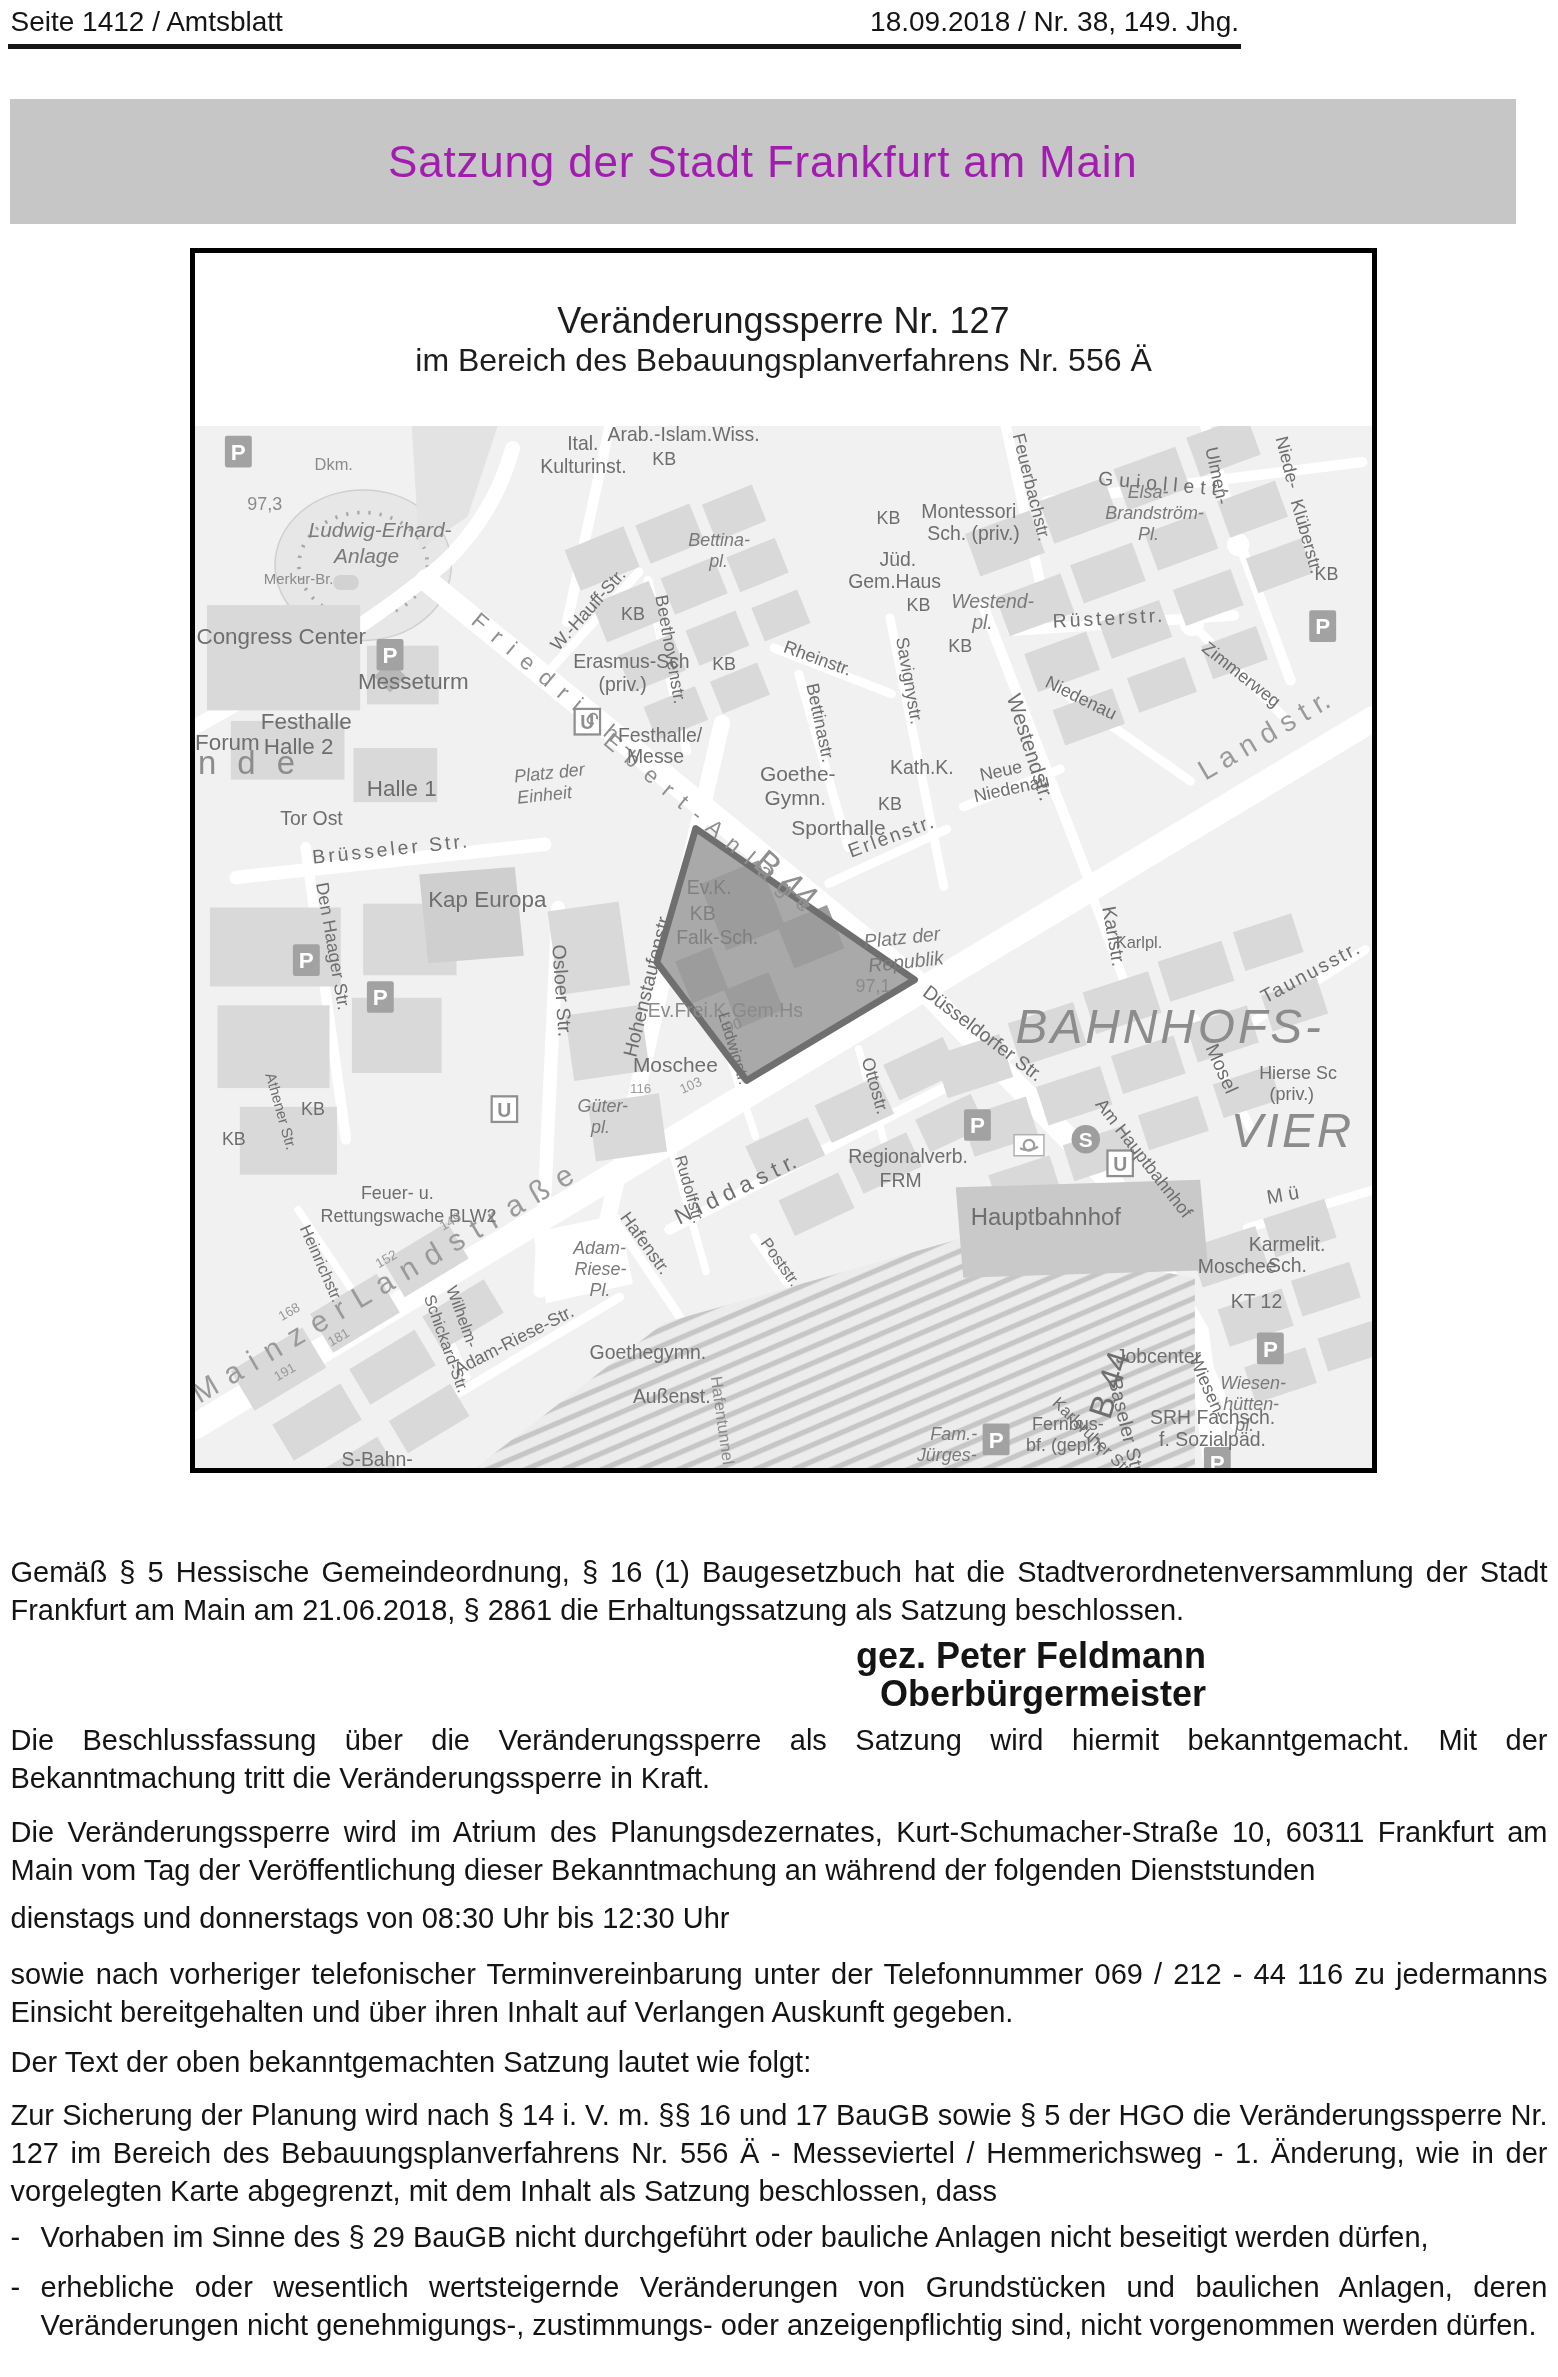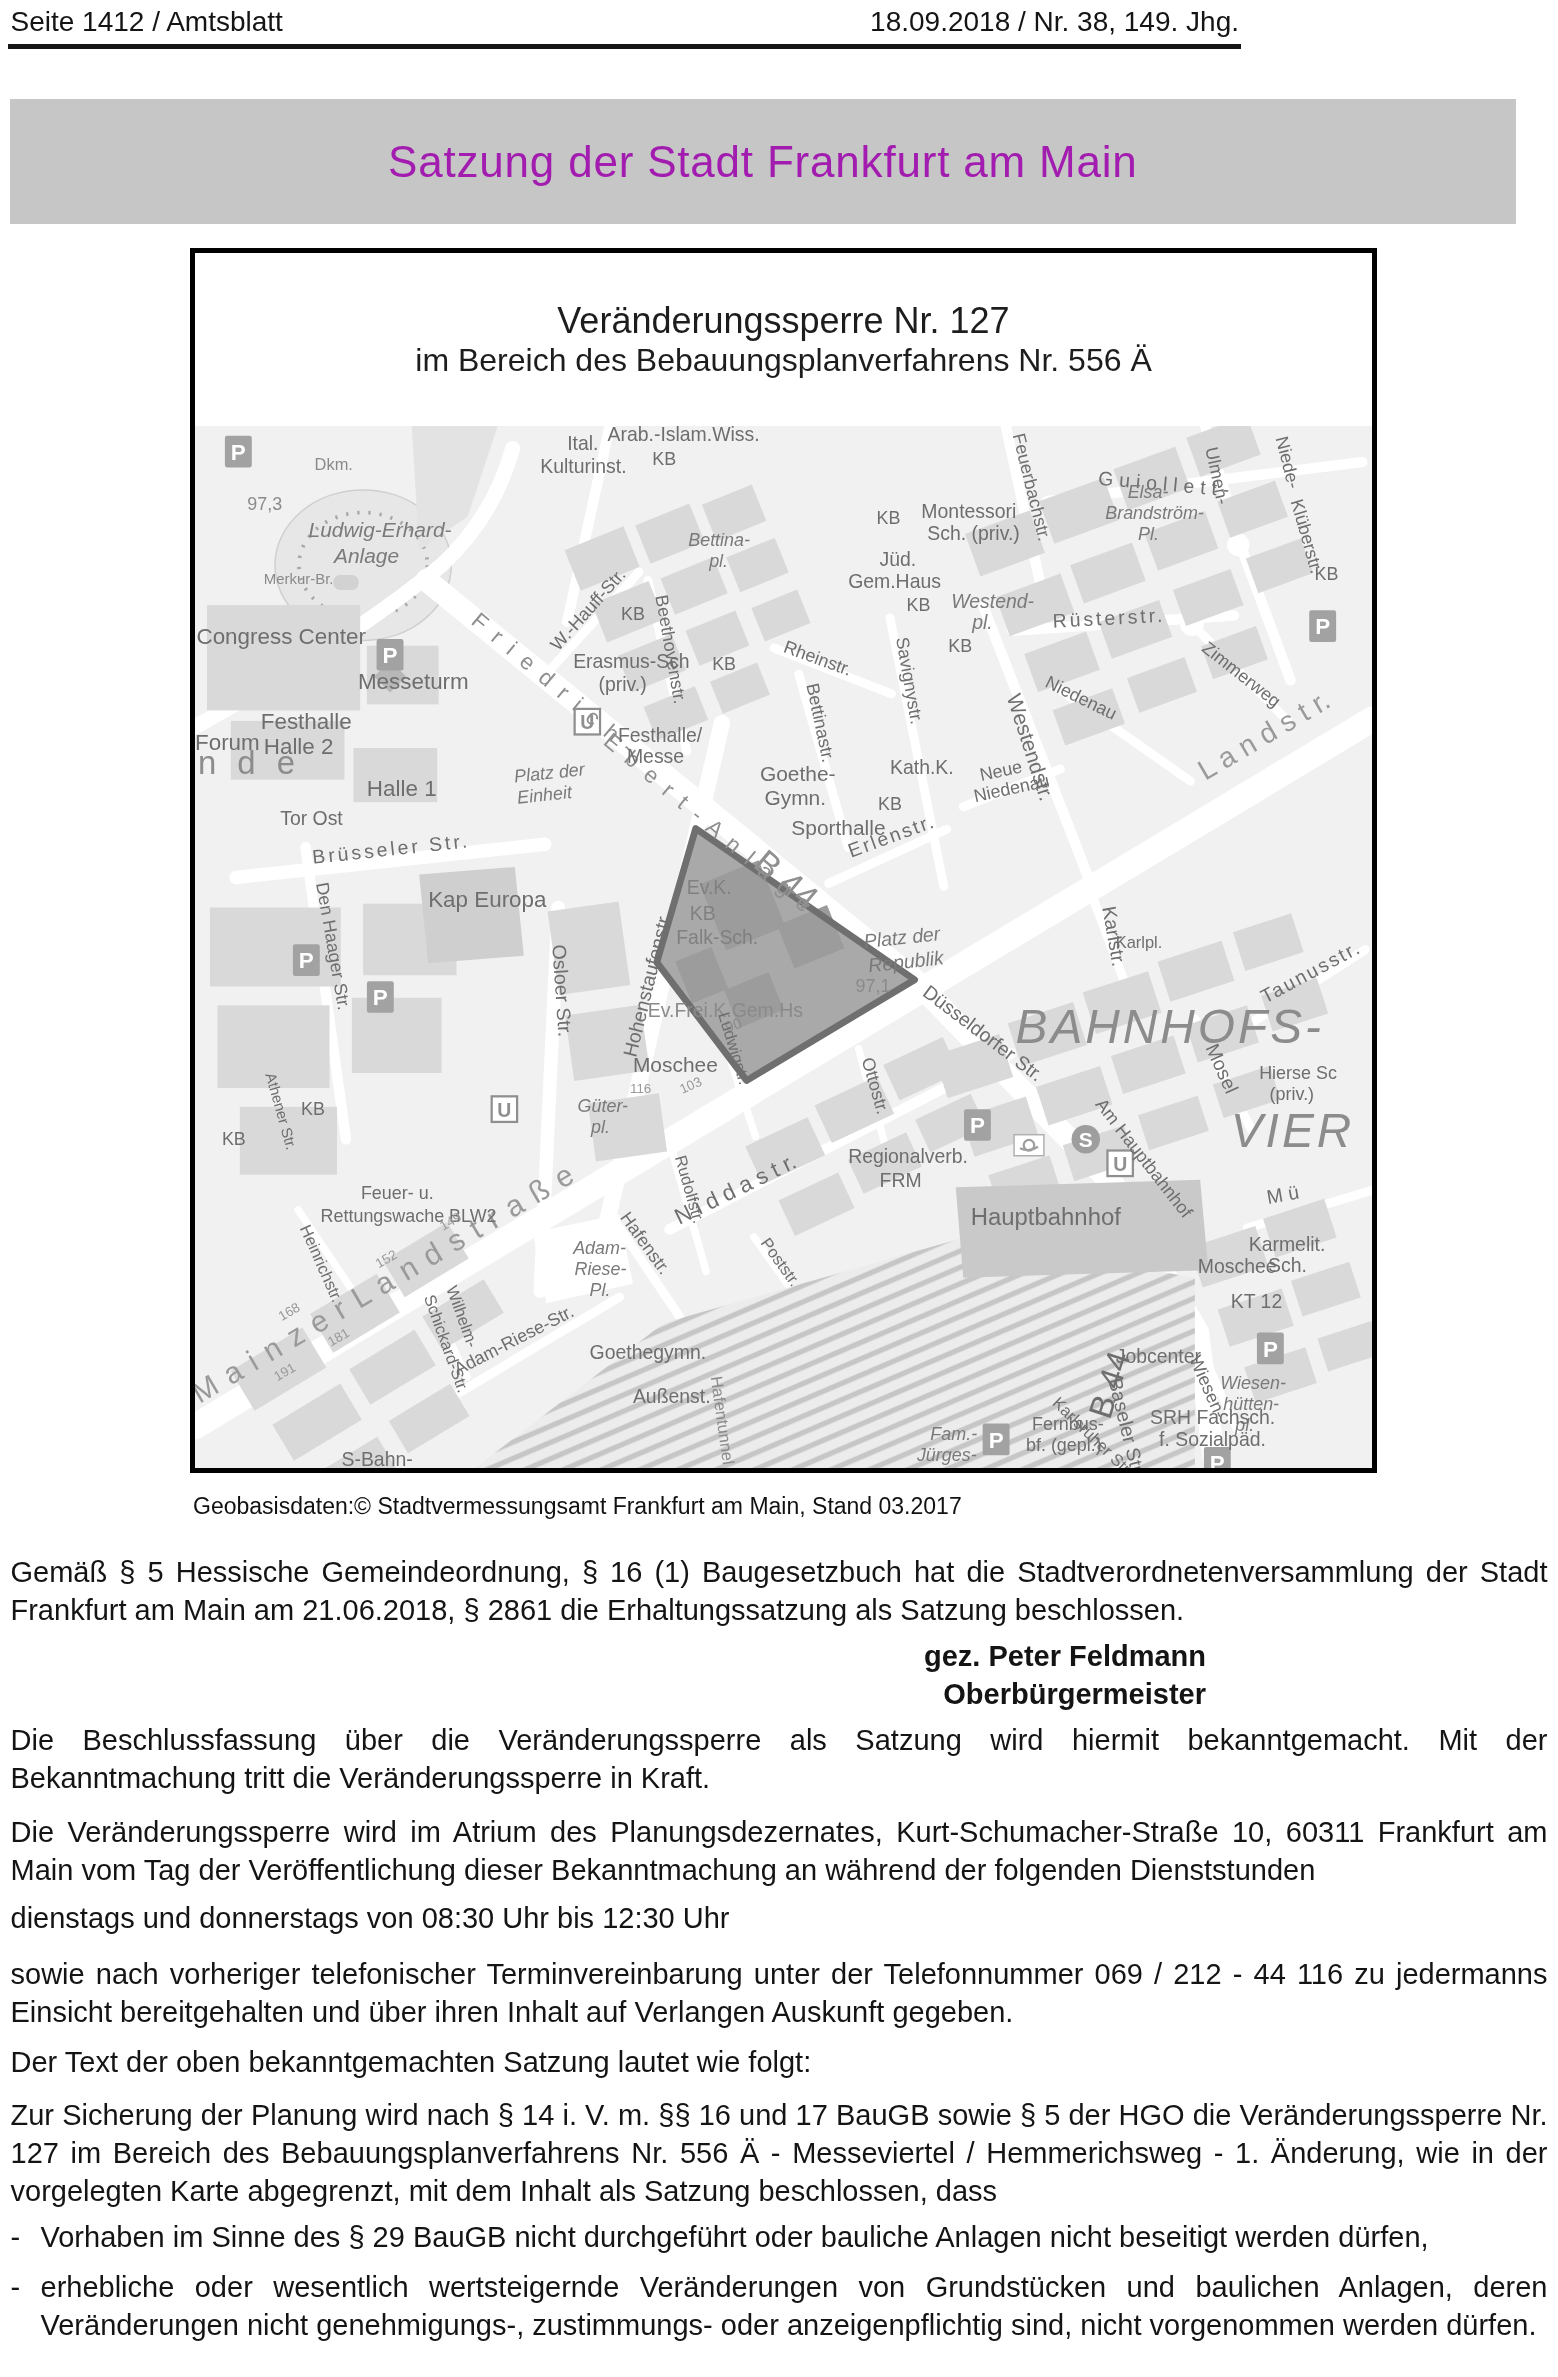--- a/index.html
+++ b/index.html
@@ -11,21 +11,21 @@
   .banner h1{margin:0;font-size:44px;font-weight:normal;color:#a21caf;letter-spacing:0.8px;}
   .map-box{position:absolute;top:248px;left:190px;width:1187px;height:1225px;border:5.3px solid #000;box-sizing:border-box;background:#fff;}
   .map-titles{height:172px;display:flex;flex-direction:column;align-items:center;justify-content:center;}
   .mt1{font-size:36px;color:#1d1d1d;}
   .mt2,.mt3{font-size:32px;color:#1d1d1d;}
   .map-svg{position:absolute;left:0;bottom:0;width:1177px;height:1042px;display:block;}
   .map-svg text{font-family:"Liberation Sans",sans-serif;}
   .caption{position:absolute;top:1493px;left:193px;font-size:23px;color:#111;}
   .para{position:absolute;left:10.5px;width:1537px;font-size:29px;line-height:38px;text-align:justify;margin:0;}
   .plain{text-align:left;}
-  .sig{position:absolute;right:42px;top:1637px;font-size:29px;line-height:38px;font-weight:bold;text-align:right;}
+  .sig{position:absolute;right:42px;top:1637px;font-size:36px;line-height:38px;font-weight:bold;text-align:right;}
   .bullet{position:absolute;left:10.5px;width:1537px;font-size:29px;line-height:38px;display:flex;}
   .bullet .dash{width:30px;flex:0 0 30px;}
   .bullet .bt{flex:1;text-align:justify;}
 </style>
 </head>
 <body>
 
 <div class="page">
 
   <div class="hdr">
@@ -418,21 +418,20 @@
           <text x="1008" y="300" fill="#6e6e6e" font-size="24">KB</text>
           <text x="246" y="1120" fill="#9a9a9a" font-size="18" transform="rotate(-30 246 1120)">152</text>
           <text x="116" y="1190" fill="#9a9a9a" font-size="18" transform="rotate(-30 116 1190)">168</text>
           <text x="182" y="1224" fill="#9a9a9a" font-size="18" transform="rotate(-30 182 1224)">181</text>
           <text x="110" y="1270" fill="#9a9a9a" font-size="18" transform="rotate(-30 110 1270)">191</text>
           <text x="332" y="1070" fill="#9a9a9a" font-size="18" transform="rotate(-30 332 1070)">149</text>
         </g>
     </svg>
   </section>
 
-  <div class="caption">Geobasisdaten:© Stadtvermessungsamt Frankfurt am Main, Stand 03.2017</div>
 
   <main>
     <p class="para" style="top:1553px">Gemäß § 5 Hessische Gemeindeordnung, § 16 (1) Baugesetzbuch hat die Stadtverordnetenversammlung der Stadt Frankfurt am Main am 21.06.2018, § 2861 die Erhaltungssatzung als Satzung beschlossen.</p>
 
     <div class="sig">
       <div>gez. Peter Feldmann</div>
       <div>Oberbürgermeister</div>
     </div>
 
     <p class="para" style="top:1721px">Die Beschlussfassung über die Veränderungssperre als Satzung wird hiermit bekanntgemacht. Mit der Bekanntmachung tritt die Veränderungssperre in Kraft.</p>

